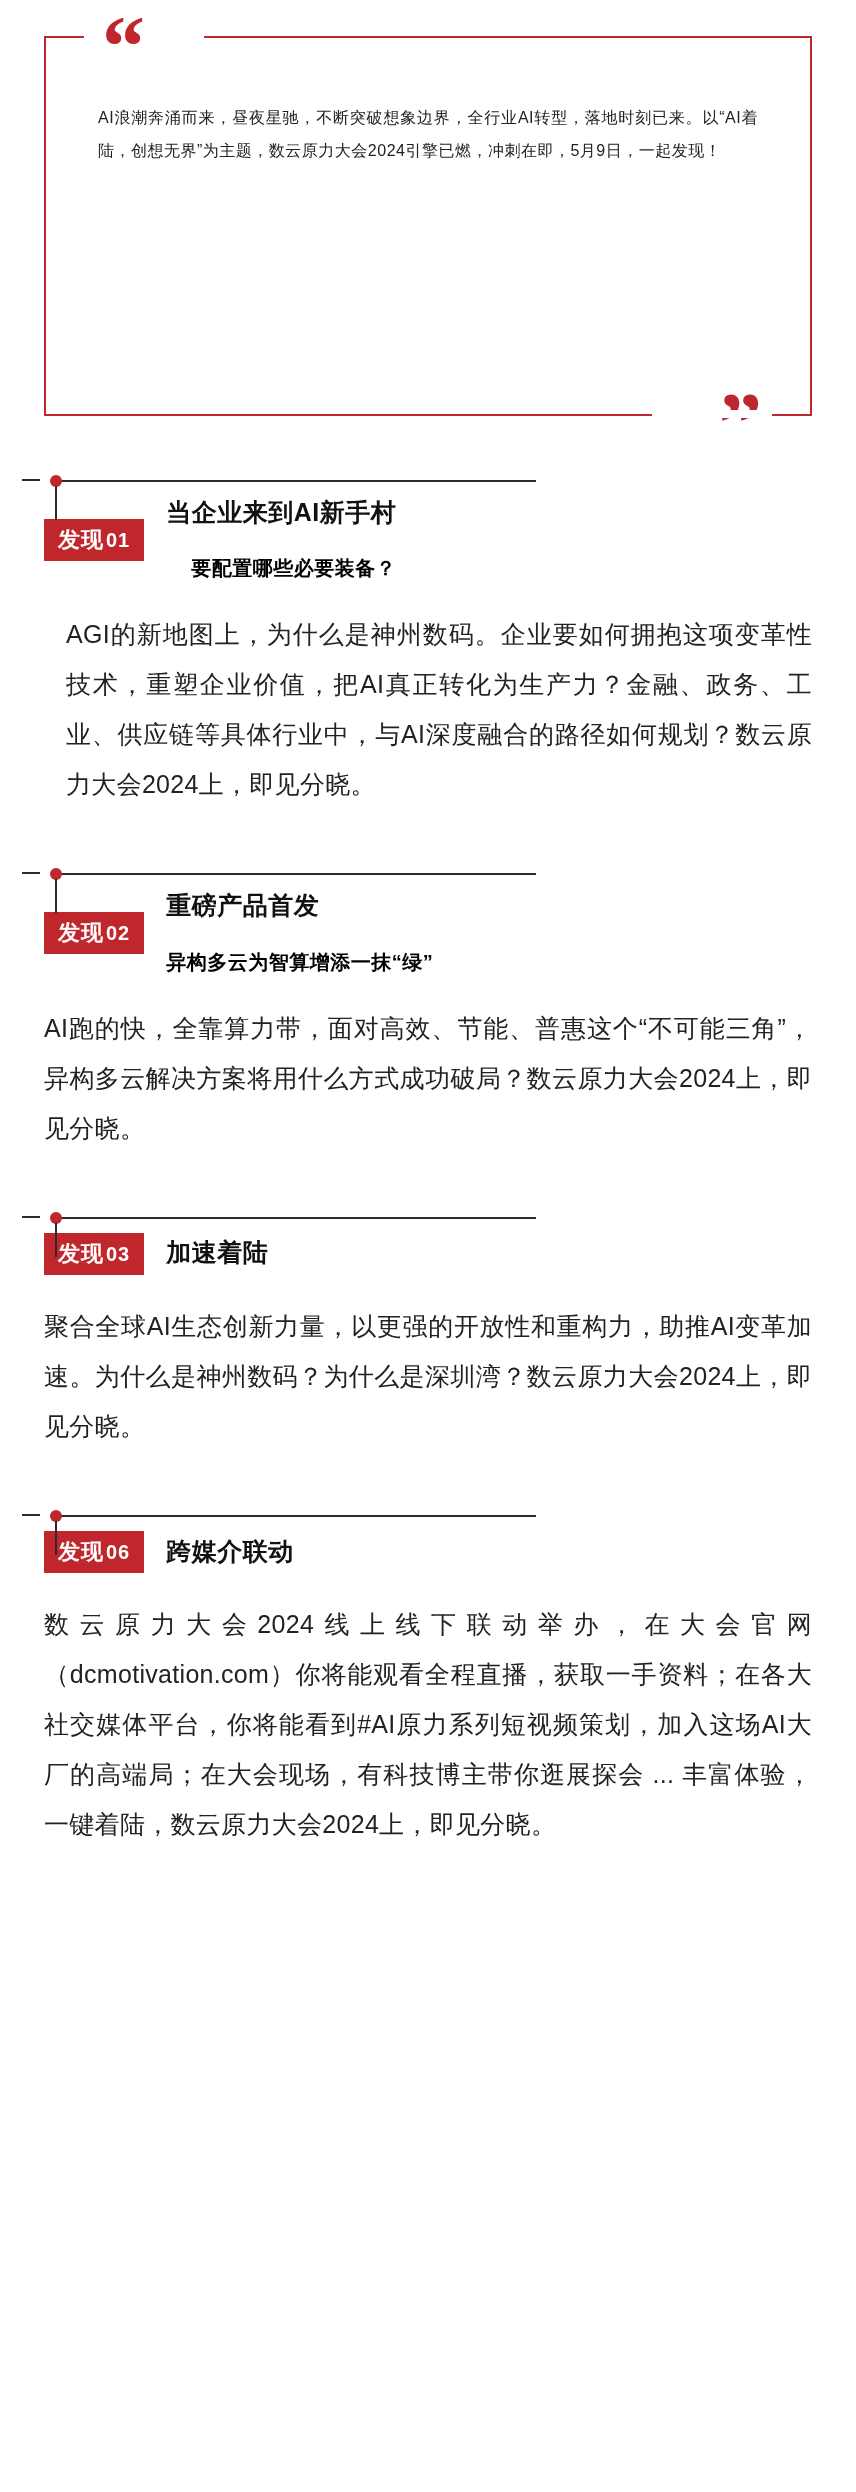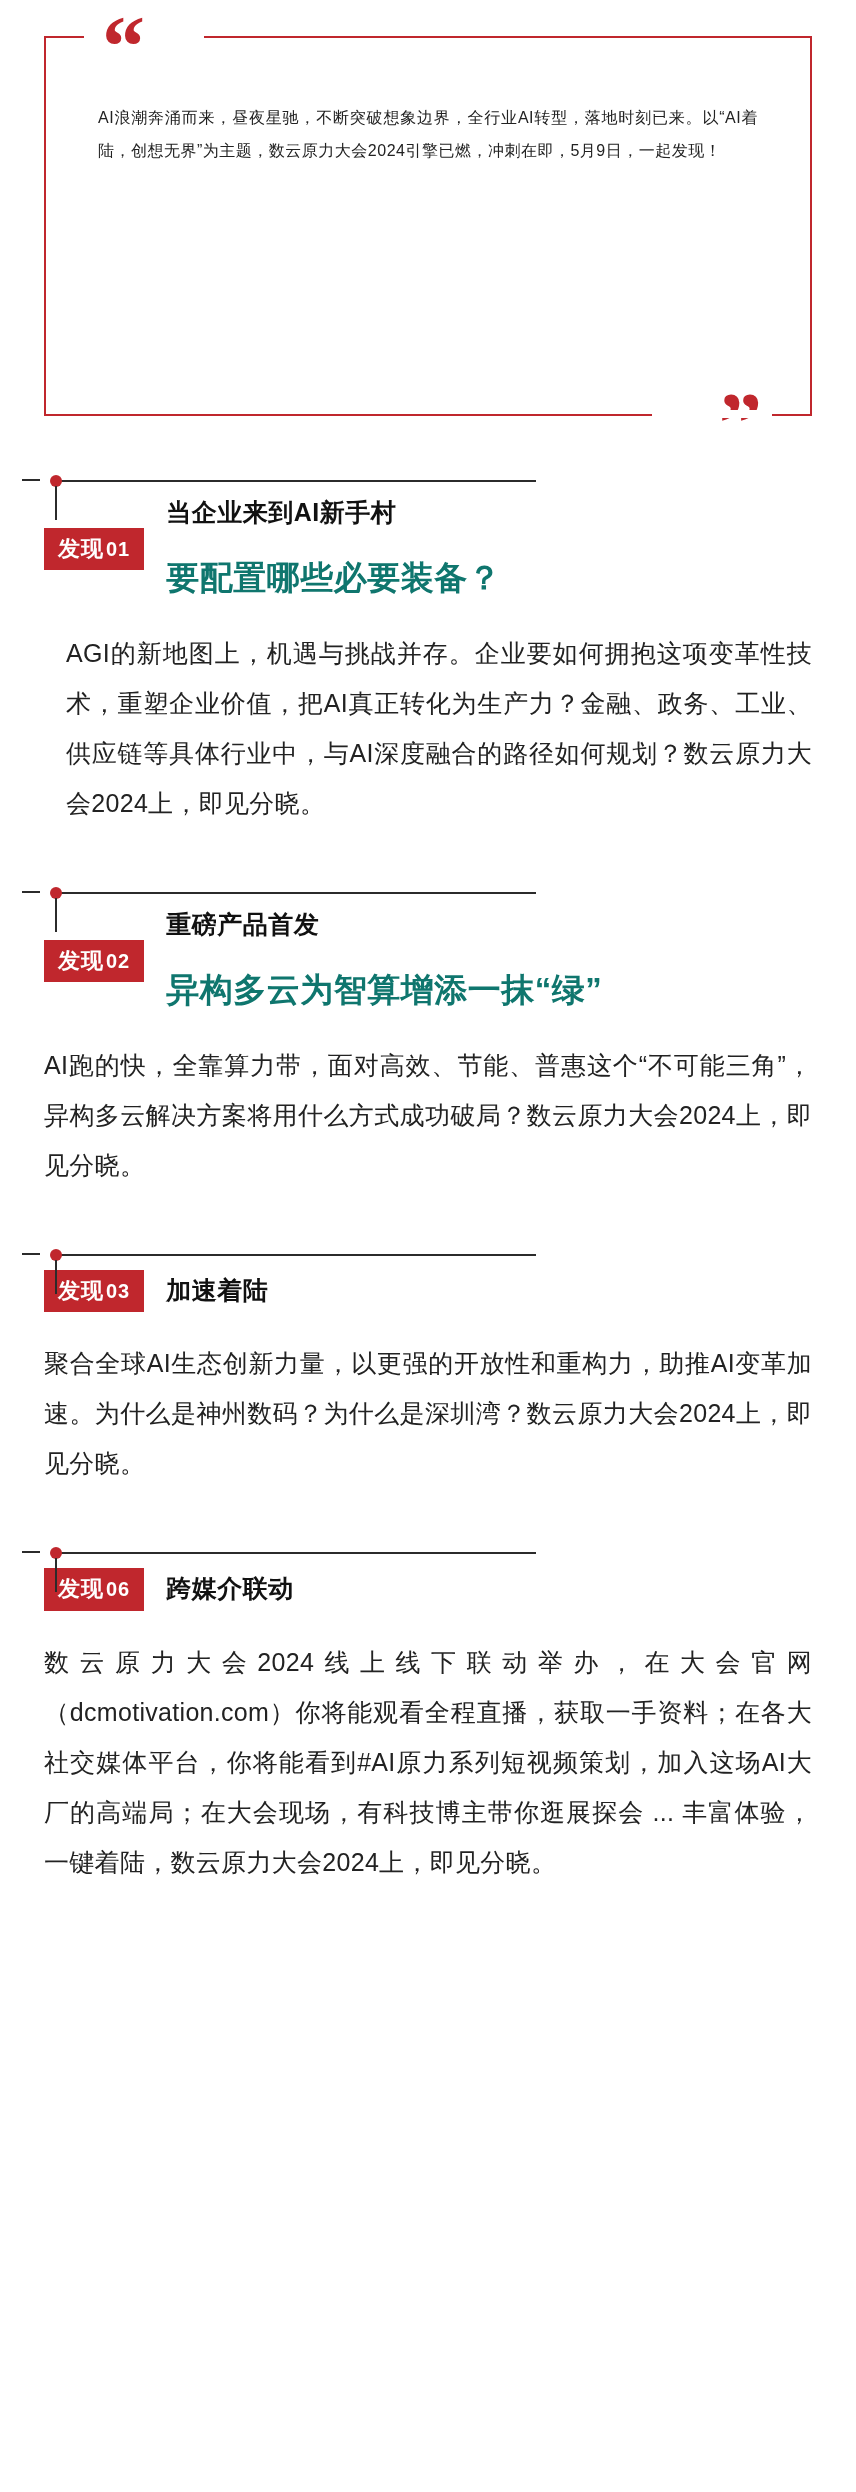--- a/index.html
+++ b/index.html
@@ -151,25 +151,26 @@
     gap: 24px;
   }
   .title-1 {
     font-size: 25px;
     font-weight: bold;
     color: #111111;
     line-height: 1.45;
     letter-spacing: 0.5px;
   }
   .title-2 {
-    font-size: 33px;
-    font-weight: bold;
-    color: #0f766e;
+    font-size: 20px;
+    font-weight: bold;
+    color: #000000;
     line-height: 1.45;
     letter-spacing: 0.5px;
+    text-align: right;
   }
   .sec-head-stacked .titles { margin-top: -6px; }
 
   .sec-body {
     margin-top: 26px;
     font-size: 25px;
     line-height: 2.0;
     color: #222222;
     text-align: justify;
     letter-spacing: 0.3px;
@@ -195,21 +196,21 @@
     </div>
     <div class="sec-head sec-head-stacked">
       <div class="badge">
         <span>发现</span><span class="num">01</span>
       </div>
       <div class="titles">
         <div class="title-1">当企业来到AI新手村</div>
         <div class="title-2">要配置哪些必要装备？</div>
       </div>
     </div>
-    <div class="sec-body indent">AGI的新地图上，机遇与挑战并存。企业要如何拥抱这项变革性技术，重塑企业价值，把AI真正转化为生产力？金融、政务、工业、供应链等具体行业中，与AI深度融合的路径如何规划？数云原力大会2024上，即见分晓。</div>
+    <div class="sec-body indent">AGI的新地图上，为什么是神州数码。企业要如何拥抱这项变革性技术，重塑企业价值，把AI真正转化为生产力？金融、政务、工业、供应链等具体行业中，与AI深度融合的路径如何规划？数云原力大会2024上，即见分晓。</div>
   </div>
 
   <div class="section">
     <div class="sec-rule">
       <span class="tick-left"></span>
       <span class="dot"></span>
       <span class="tick-down"></span>
     </div>
     <div class="sec-head sec-head-stacked">
       <div class="badge">

